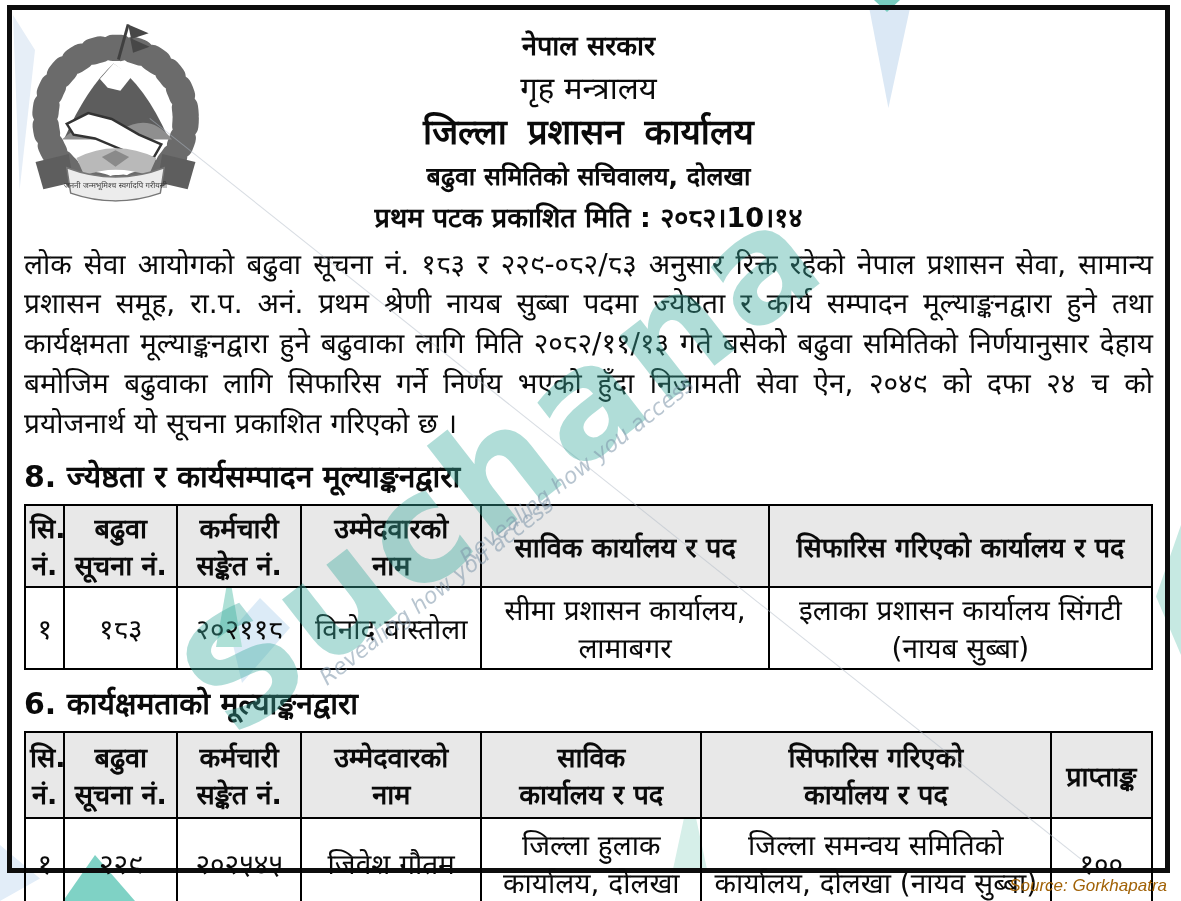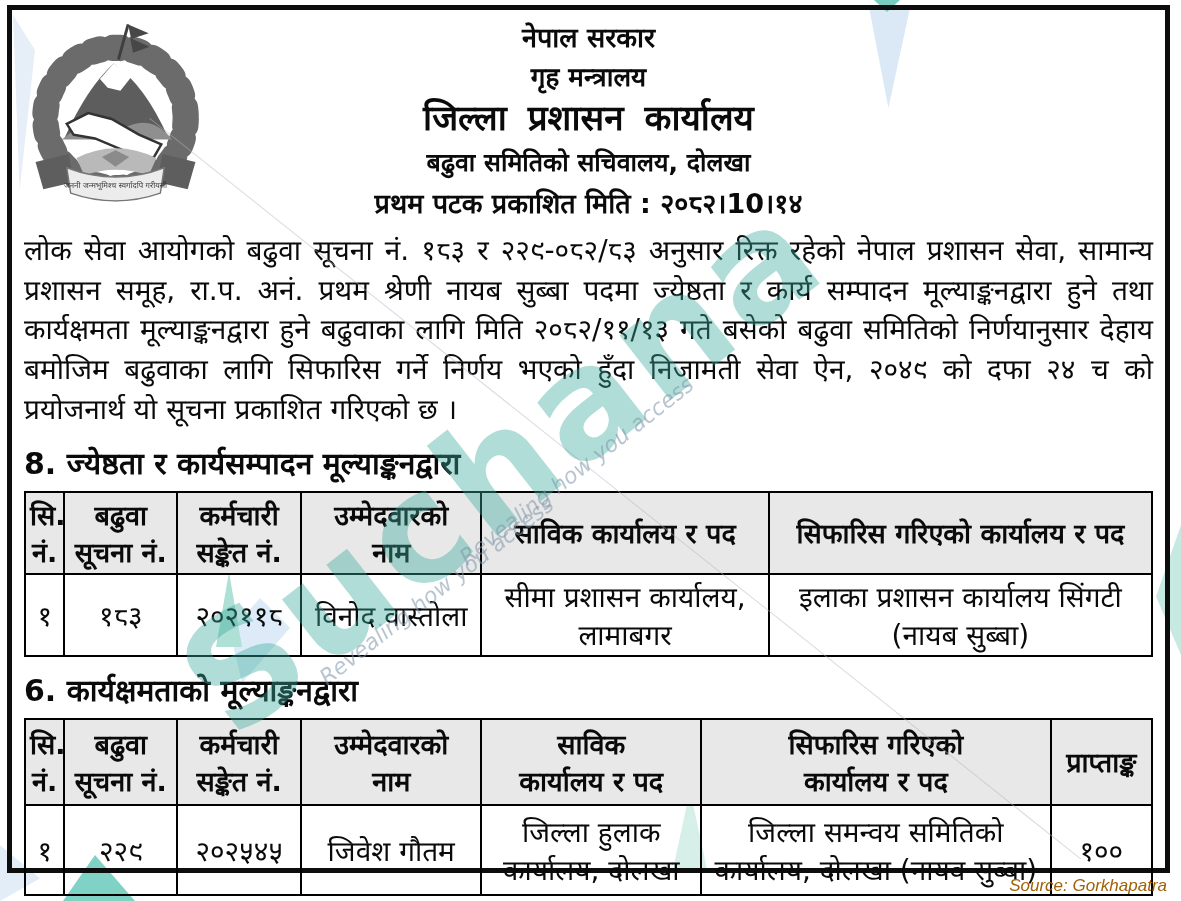--- a/index.html
+++ b/index.html
@@ -12,22 +12,22 @@
   
   .doc{
     position:absolute;left:7px;top:5px;width:1163px;height:868px;
     box-sizing:border-box;border:5px solid #0d0d0d;background:transparent;
     z-index:2;padding:4px 8px 0 8px;
   }
   
   .emblem{position:absolute;left:6px;top:8px;width:195px;height:200px;}
   
   .header{text-align:center;line-height:1.15;}
-  .h-gov{font-size:27px;font-weight:600;margin-top:8px;}
-  .h-min{font-size:26px;font-weight:700;margin-top:10px;}
+  .h-gov{font-size:27px;font-weight:600;margin-top:16px;}
+  .h-min{font-size:31px;font-weight:400;margin-top:10px;}
   .h-off{font-size:35px;font-weight:700;margin-top:8px;font-family:Liberation Mono, monospace;}
   .h-sec{font-size:25px;font-weight:700;margin-top:8px;}
   .h-pub{font-size:27px;font-weight:700;margin-top:10px;}
   
   .para{
     font-size:28px;line-height:1.42;text-align:justify;
     margin:12px 4px 4px 4px;
   }
   
   .sec-heading{font-size:30px;font-weight:700;margin:12px 0 8px 4px;}

